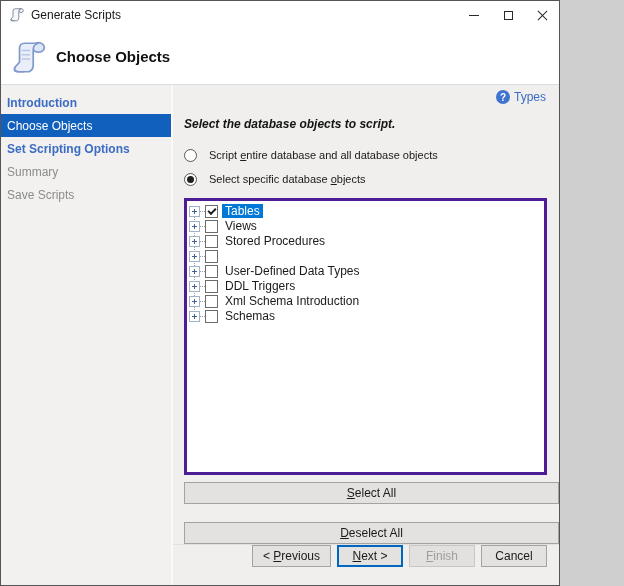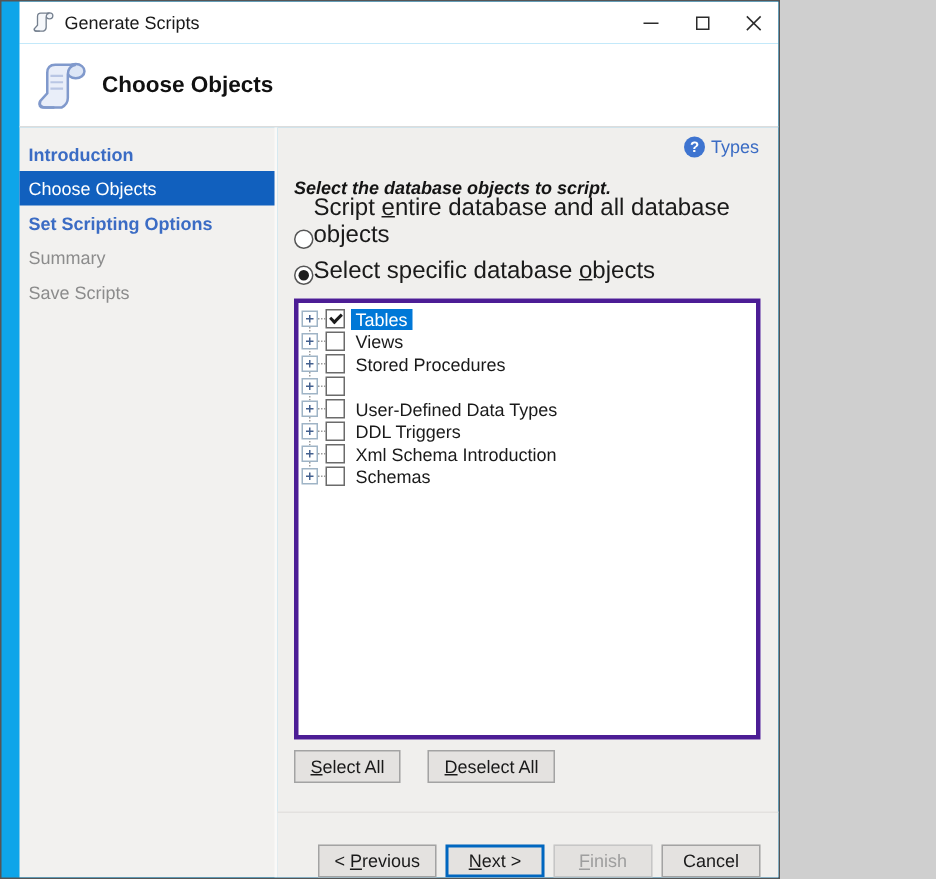--- a/index.html
+++ b/index.html
@@ -1,20 +1,20 @@
 <!DOCTYPE html>
 <html><head>
 <meta charset="utf-8">
 <style>
   * { margin:0; padding:0; box-sizing:border-box; }
   body { font-family:"Liberation Sans", sans-serif; background:#cfcfcf; }
   .window{
-    width:520px; height:586px; background:#0ea5e9;
+    width:560px; height:586px; background:#4c1d95;
     border:1px solid #555; display:flex; flex-direction:column;
-    position:relative; overflow:hidden;padding-left:12px;
+    position:relative; overflow:hidden;
   }
   
   .titlebar{height:28px; background:#fff; display:flex; align-items:center; flex:0 0 auto;}
   .titlebar .app-icon{width:16px; height:16px; margin:0 6px 0 8px;}
   .titlebar .title{font-size:12px; color:#1a1a1a;}
   .titlebar .spacer{flex:1;}
   .win-btn{width:34px; height:28px; display:flex; align-items:center; justify-content:center; cursor:default;}
   .glyph-min{width:10px; height:1px; background:#2b2b2b; display:block;}
   .glyph-max{width:9px; height:9px; border:1px solid #2b2b2b; display:block;}
   .glyph-close{position:relative; width:11px; height:11px; display:block;}
@@ -34,21 +34,21 @@
   .sidebar-item.link{color:#3B6CC4;font-weight:bold;}
   .sidebar-item.selected{background:#1160BE; color:#fff;}
   .sidebar-item.disabled{color:#8C8C8C;}
   .main{flex:1; display:flex; flex-direction:column; background:#F0EFED; min-width:0;}
   .help-row{display:flex; justify-content:flex-end; align-items:center; padding:4px 13px 0 0; height:22px;}
   .help-link{display:flex; align-items:center; gap:4px; color:#3B6CC4; font-size:12px; cursor:pointer;}
   .help-icon{width:14px; height:14px; border-radius:50%; background:#3E74D0; color:#fff;
     font-size:10px; font-weight:bold; display:flex; align-items:center; justify-content:center;}
   .instruction{font-size:12px; font-weight:bold; color:#141414; margin:11px 0 0 11px;font-style:italic;}
   .radio-group{margin:18px 0 0 11px;}
-  .radio-row{display:flex; align-items:flex-end; gap:0; height:16px; margin-bottom:8px; font-size:16px; color:#1a1a1a; cursor:default;}
+  .radio-row{display:flex; align-items:flex-start; gap:12px; height:16px; margin-bottom:8px; font-size:11px; color:#1a1a1a; cursor:default;}
   .radio{width:13px; height:13px; border:1px solid #565656; border-radius:50%; background:#fff; position:relative; flex:0 0 auto;}
   .radio-row.selected .radio::after{content:""; position:absolute; left:2px; top:2px; width:7px; height:7px; border-radius:50%; background:#1f1f1f;}
   
   .treebox{margin:1px 12px 0 11px; height:294px; background:#fff; border:3px solid #4c1d95; overflow:hidden;}
   .treelist{position:relative; padding:3px 0 0 2px;}
   .treelist::before{content:""; position:absolute; left:7px; top:10px; height:105px; border-left:1px dotted #9a9a9a;}
   .tree-item{display:flex; align-items:center; height:15px; font-size:12px; color:#1a1a1a; position:relative; cursor:default;}
   .expander{width:11px; height:11px; border:1px solid #9FB4C6; background:#fff; position:relative; flex:0 0 auto; z-index:1;}
   .expander::before{content:""; position:absolute; left:2px; top:4px; width:5px; height:1px; background:#44618F;}
   .expander::after{content:""; position:absolute; left:4px; top:2px; width:1px; height:5px; background:#44618F;}
@@ -57,23 +57,23 @@
   .tree-item.checked .tree-check::after{content:""; position:absolute; left:2px; top:2px; width:6px; height:3px;
     border-left:2px solid #1c1c1c; border-bottom:2px solid #1c1c1c; transform:rotate(-45deg);}
   .tree-label{padding:0 3px; line-height:14px; white-space:nowrap;}
   .tree-item.selected .tree-label{background:#0078D7; color:#fff;}
   
   .btn{font-family:"Liberation Sans", sans-serif; font-size:12px; color:#1a1a1a;
     background:#E4E2E0; border:1px solid #A3A3A3; min-width:66px; height:22px; padding:1px 10px; cursor:pointer;}
   .btn .accel{text-decoration:underline;}
   .btn.default{border:2px solid #0067C0; padding:0 9px;}
   .btn.disabled{color:#9E9E9E; background:#E3E1DF; border-color:#C6C6C6; cursor:default;}
-  .sel-row{display:flex; gap:18px; margin:7px 0 0 11px;}
+  .sel-row{display:flex; gap:18px; margin:7px 0 0 11px;flex-direction:column;}
   .main-spacer{flex:1;}
-  .footer{border-top:1px solid #E3E1DF; height:44px; display:flex; align-items:flex-end;
+  .footer{border-top:1px solid #E3E1DF; height:44px; display:flex; align-items:flex-start;
     justify-content:flex-end; gap:6px; padding-right:12px; background:#F0EFED;}
   .accel{text-decoration:underline;}
 </style>
 </head>
 <body>
 
 <div class="window">
 
   <div class="titlebar">
     <svg class="app-icon" viewBox="0 0 36 36">

